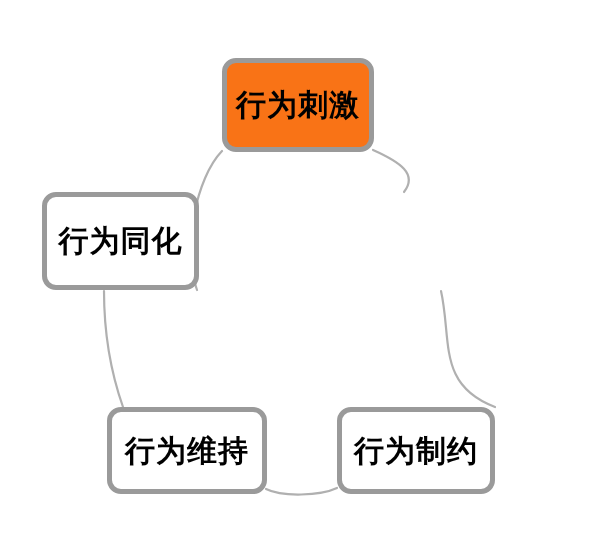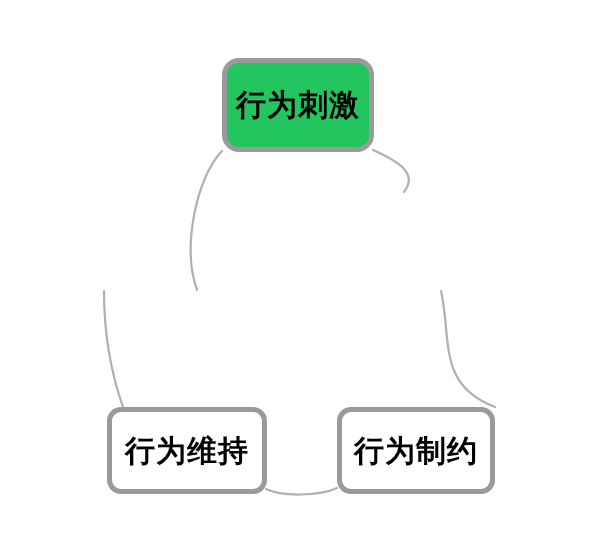--- a/index.html
+++ b/index.html
@@ -66,27 +66,30 @@
       <path d="M 441,291 C 452,340 437,385 495,407" stroke="#b0b0b0"></path>
 
       <path d="M 337,488 C 320,496 282,497 266,489" stroke="#b0b0b0"></path>
 
       <path d="M 123,407 C 110,370 104,330 104,291" stroke="#b0b0b0"></path>
 
       <path d="M 197,290 C 182,248 196,178 222,151" stroke="#b0b0b0"></path>
     </g>
   </svg>
 
-  <div class="node-box" id="node-top" style="border-color: rgb(154, 154, 154); background: #22c55e; border-radius: 17px;">
+  <div class="node-box" id="node-top" style="border-color: rgb(154, 154, 154); background: #f97316;">
     <span class="node-label" style="color: rgb(0, 0, 0);">行为刺激</span>
   </div>
 
 
   <div class="node-box" id="node-bottomleft" style="border-color: rgb(154, 154, 154); background: rgb(255, 255, 255);">
     <span class="node-label" style="color: rgb(0, 0, 0);">行为维持</span>
   </div>
 
   <div class="node-box" id="node-bottomright" style="border-color: rgb(154, 154, 154); background: rgb(255, 255, 255);">
     <span class="node-label" style="color: rgb(0, 0, 0);">行为制约</span>
   </div>
 
+  <div class="node-box" id="node-left" style="border-color: rgb(154, 154, 154); background: rgb(255, 255, 255);">
+    <span class="node-label" style="color: rgb(0, 0, 0);">行为同化</span>
+  </div>
 
 </div>
 
 </body></html>

